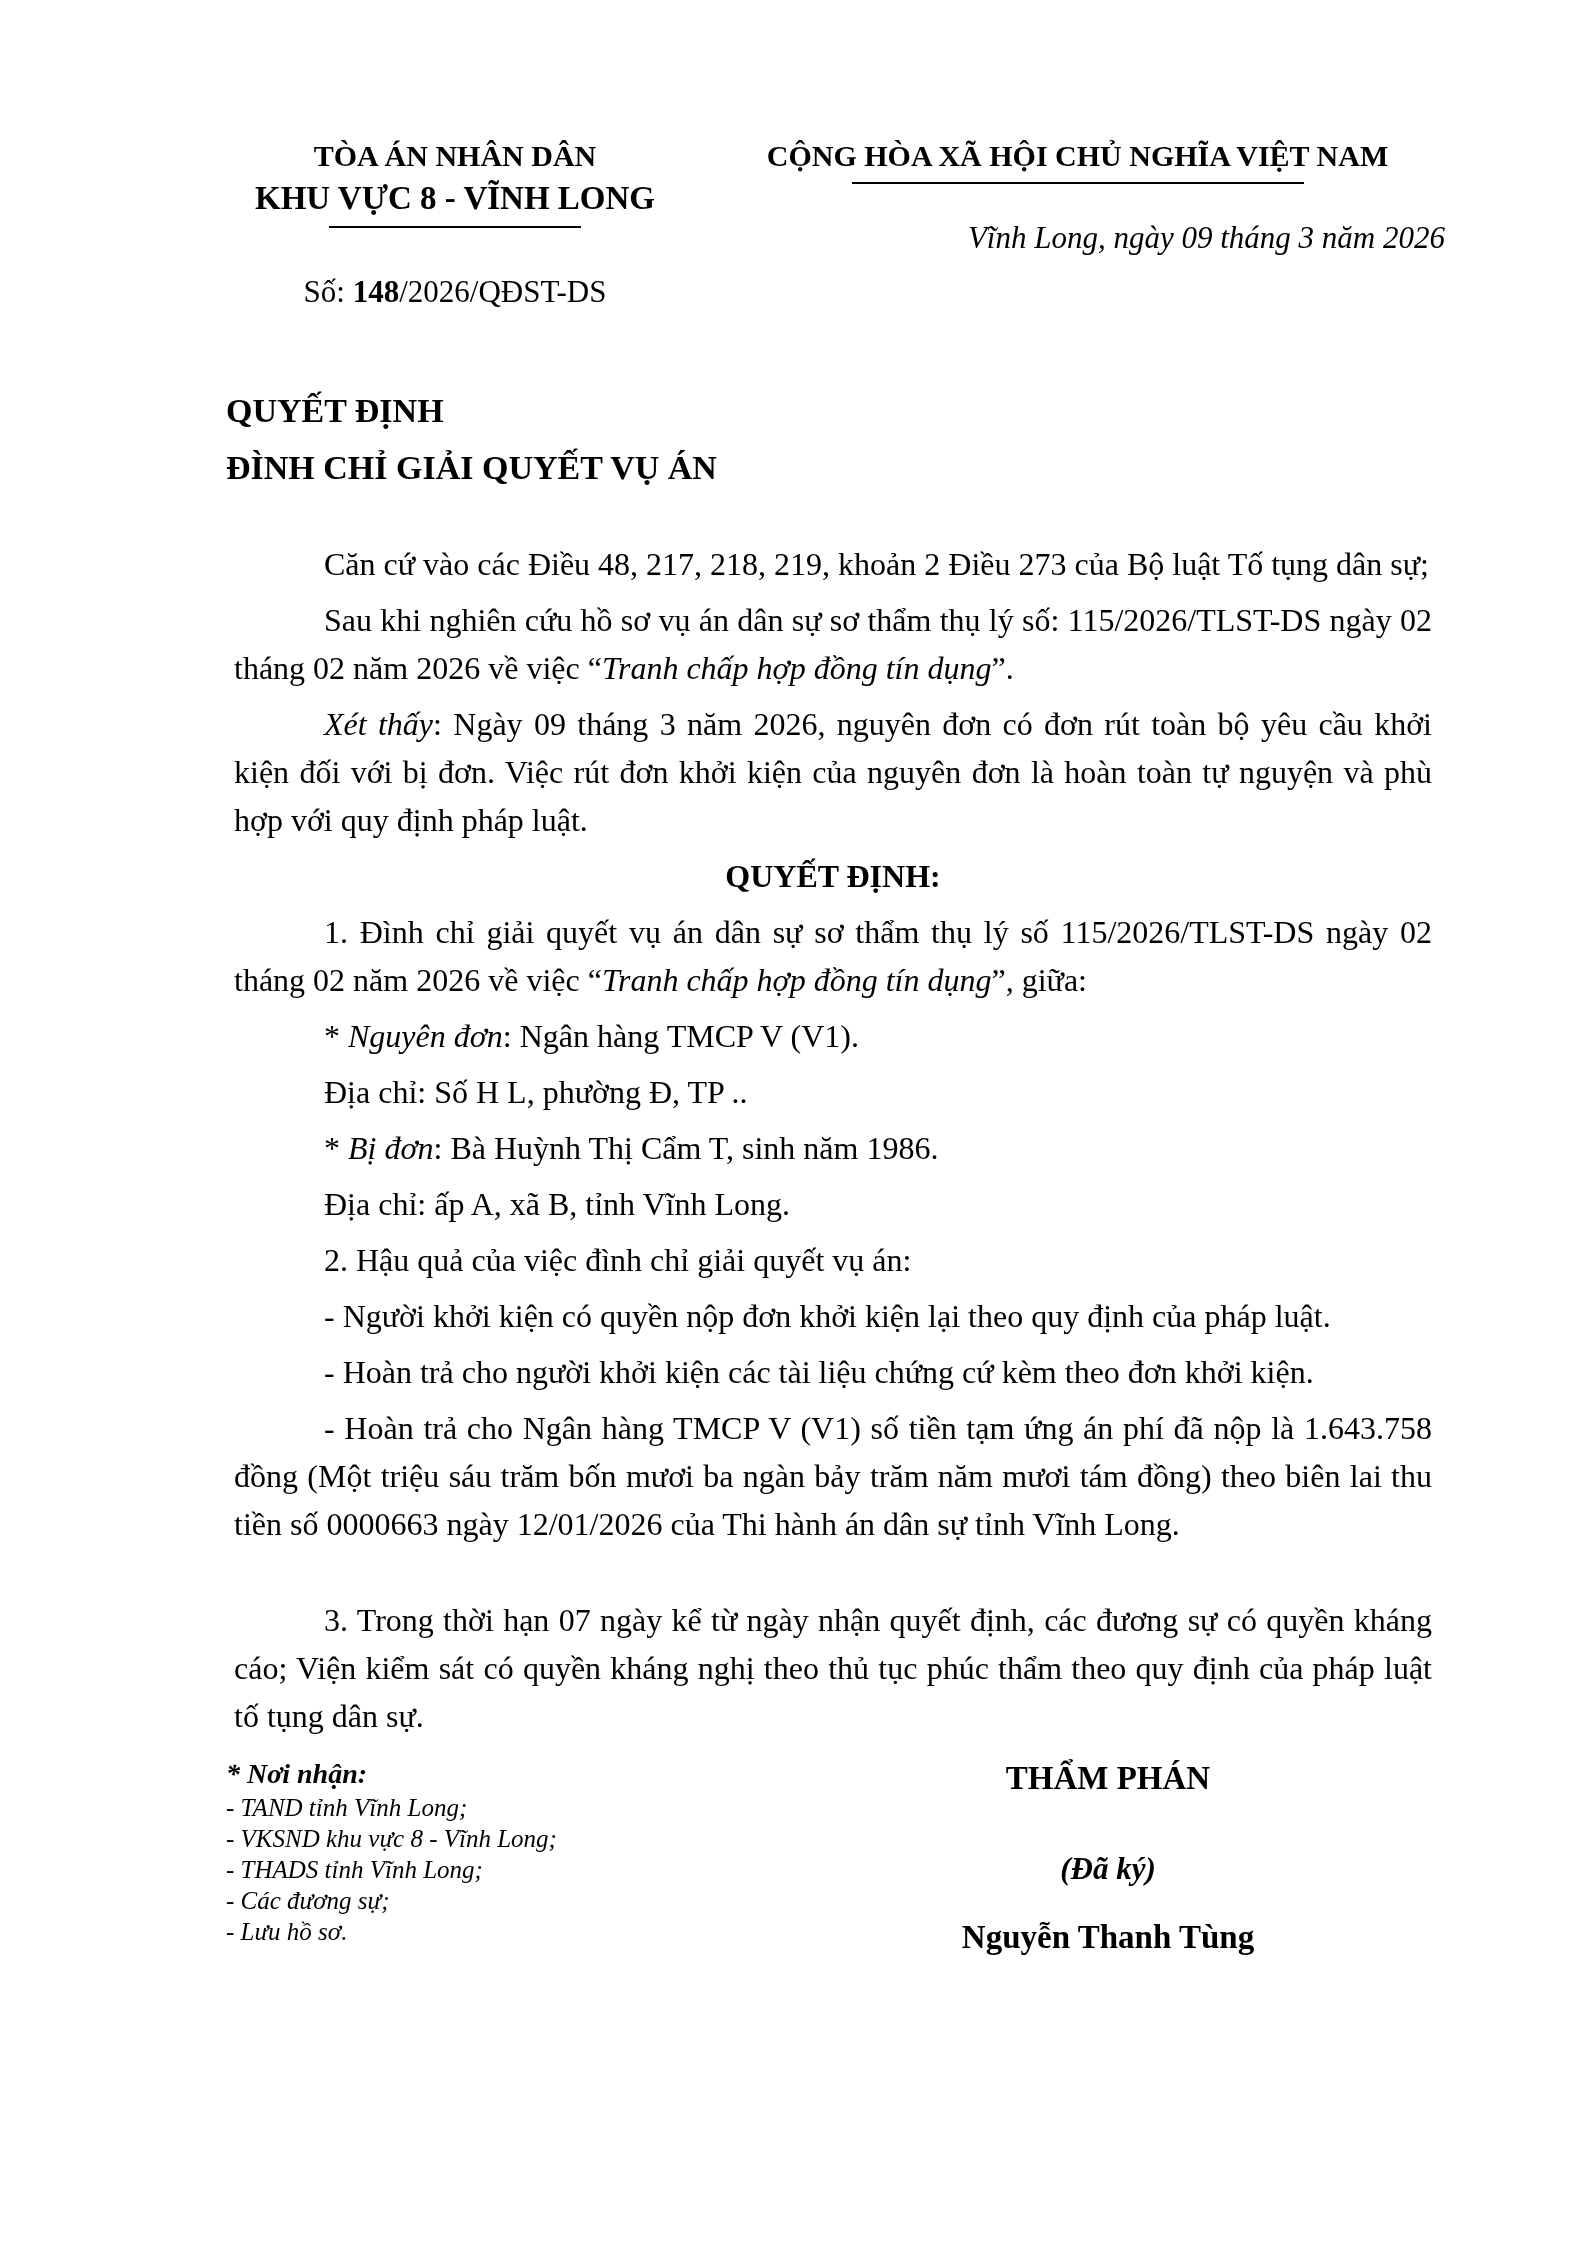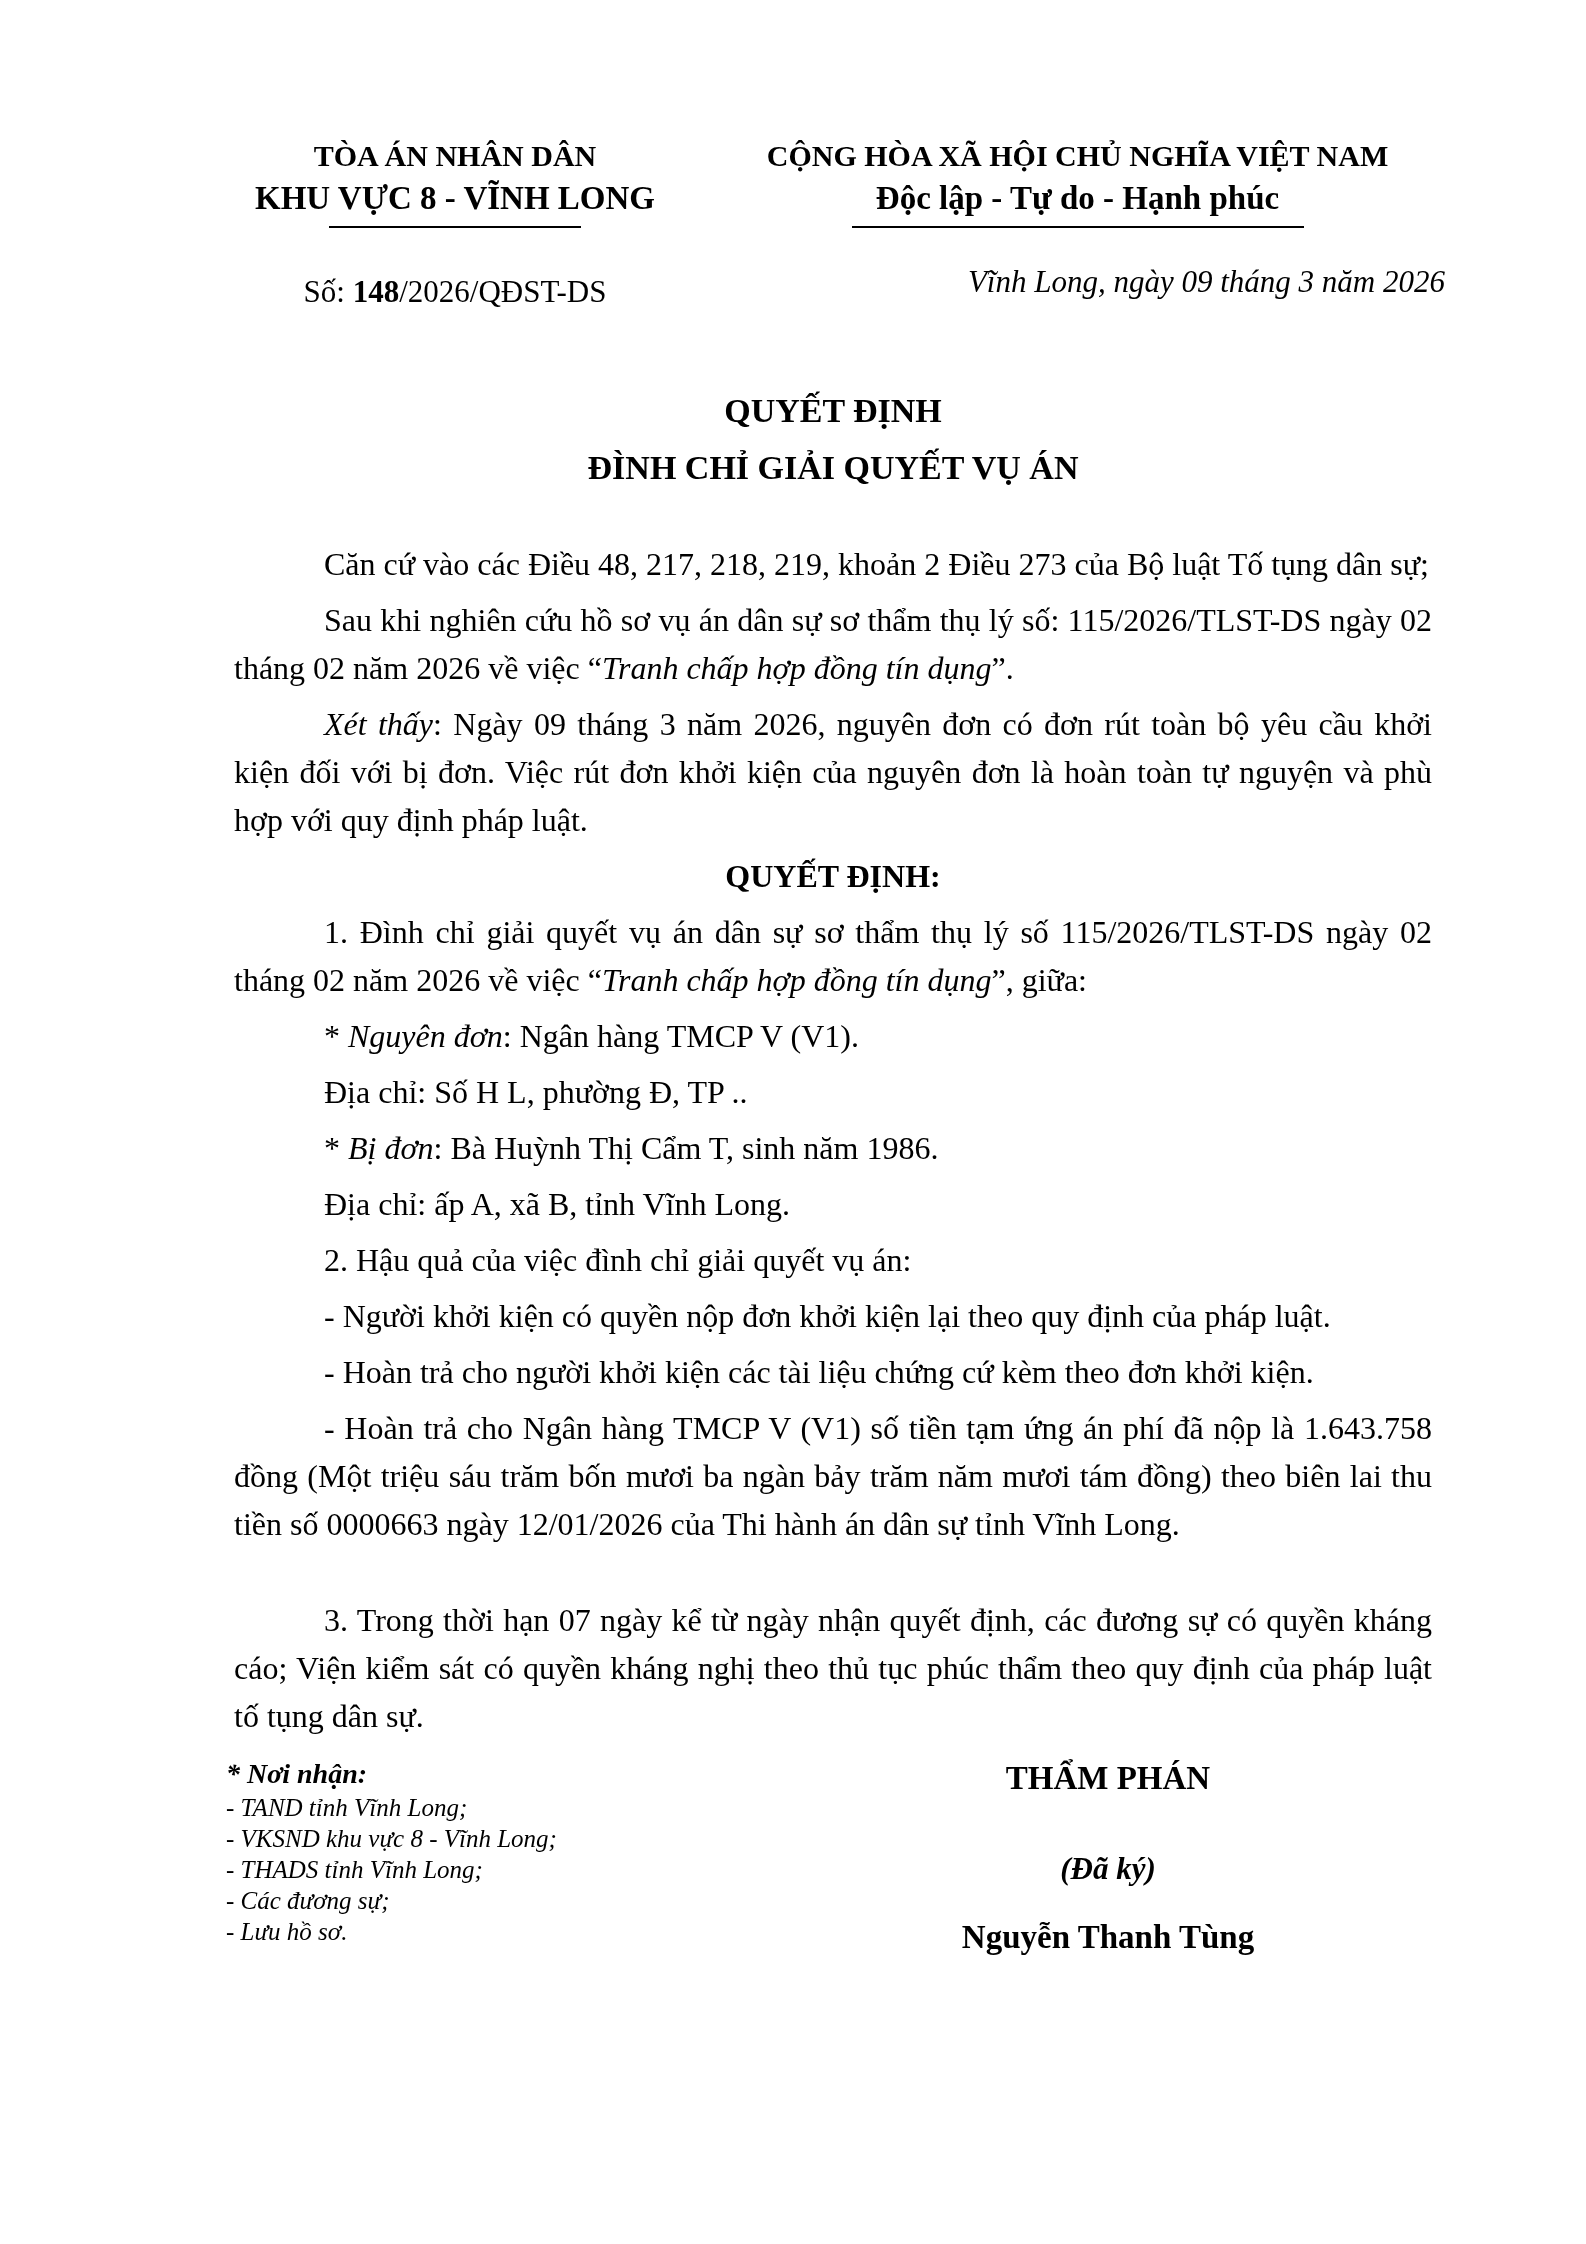--- a/index.html
+++ b/index.html
@@ -14,21 +14,21 @@
   .header-right { position:absolute; left:700px; top:136px; width:755px; text-align:center; }
   .h-l1 { font-weight:bold; font-size:30px; line-height:40px; }
   .h-l2 { font-weight:bold; font-size:33px; line-height:44px; }
   .rule { height:0; border-bottom:2px solid #000; margin:6px auto 0; }
   .rule-left  { width:252px; }
   .rule-right { width:452px; }
   .so-line  { margin-top:46px; font-size:31px; }
   .dateline { margin-top:36px; font-size:31px; font-style:italic; text-align:right; padding-right:10px; }
   
   .doc-title { position:absolute; left:226px; top:382px; width:1214px;
-               text-align:center; font-weight:bold; font-size:34px; line-height:57px; }
+               font-weight:bold; font-size:34px; line-height:57px; }
   
   .body-block { position:absolute; left:226px; top:532px; width:1214px;
                 font-size:32px; line-height:48px; text-align:justify; }
   .body-block p { margin:8px; text-indent:90px; }
   .body-block p.center-head { text-align:center; text-indent:0; font-weight:bold; }
   .body-block p.gap-top { margin-top:48px; }
   .it { font-style:italic; }
   
   .footer-block { position:absolute; left:226px; top:1756px; width:1214px; }
   .recipients-label { font-size:28px; font-weight:bold; font-style:italic; line-height:36px; }
@@ -45,21 +45,20 @@
 
   <div class="header-left">
     <div class="h-l1">TÒA ÁN NHÂN DÂN</div>
     <div class="h-l2">KHU VỰC 8 - VĨNH LONG</div>
     <div class="rule rule-left"></div>
     <div class="so-line"><span>Số: </span><b>148</b><span>/2026/QĐST-DS</span></div>
   </div>
 
   <div class="header-right">
     <div class="h-l1">CỘNG HÒA XÃ HỘI CHỦ NGHĨA VIỆT NAM</div>
-    <div class="h-l2">Độc lập - Tự do - Hạnh phúc</div>
     <div class="rule rule-right"></div>
     <div class="dateline">Vĩnh Long, ngày 09 tháng 3 năm 2026</div>
   </div>
 
   <div class="doc-title">
     <div>QUYẾT ĐỊNH</div>
     <div>ĐÌNH CHỈ GIẢI QUYẾT VỤ ÁN</div>
   </div>
 
   <div class="body-block">

